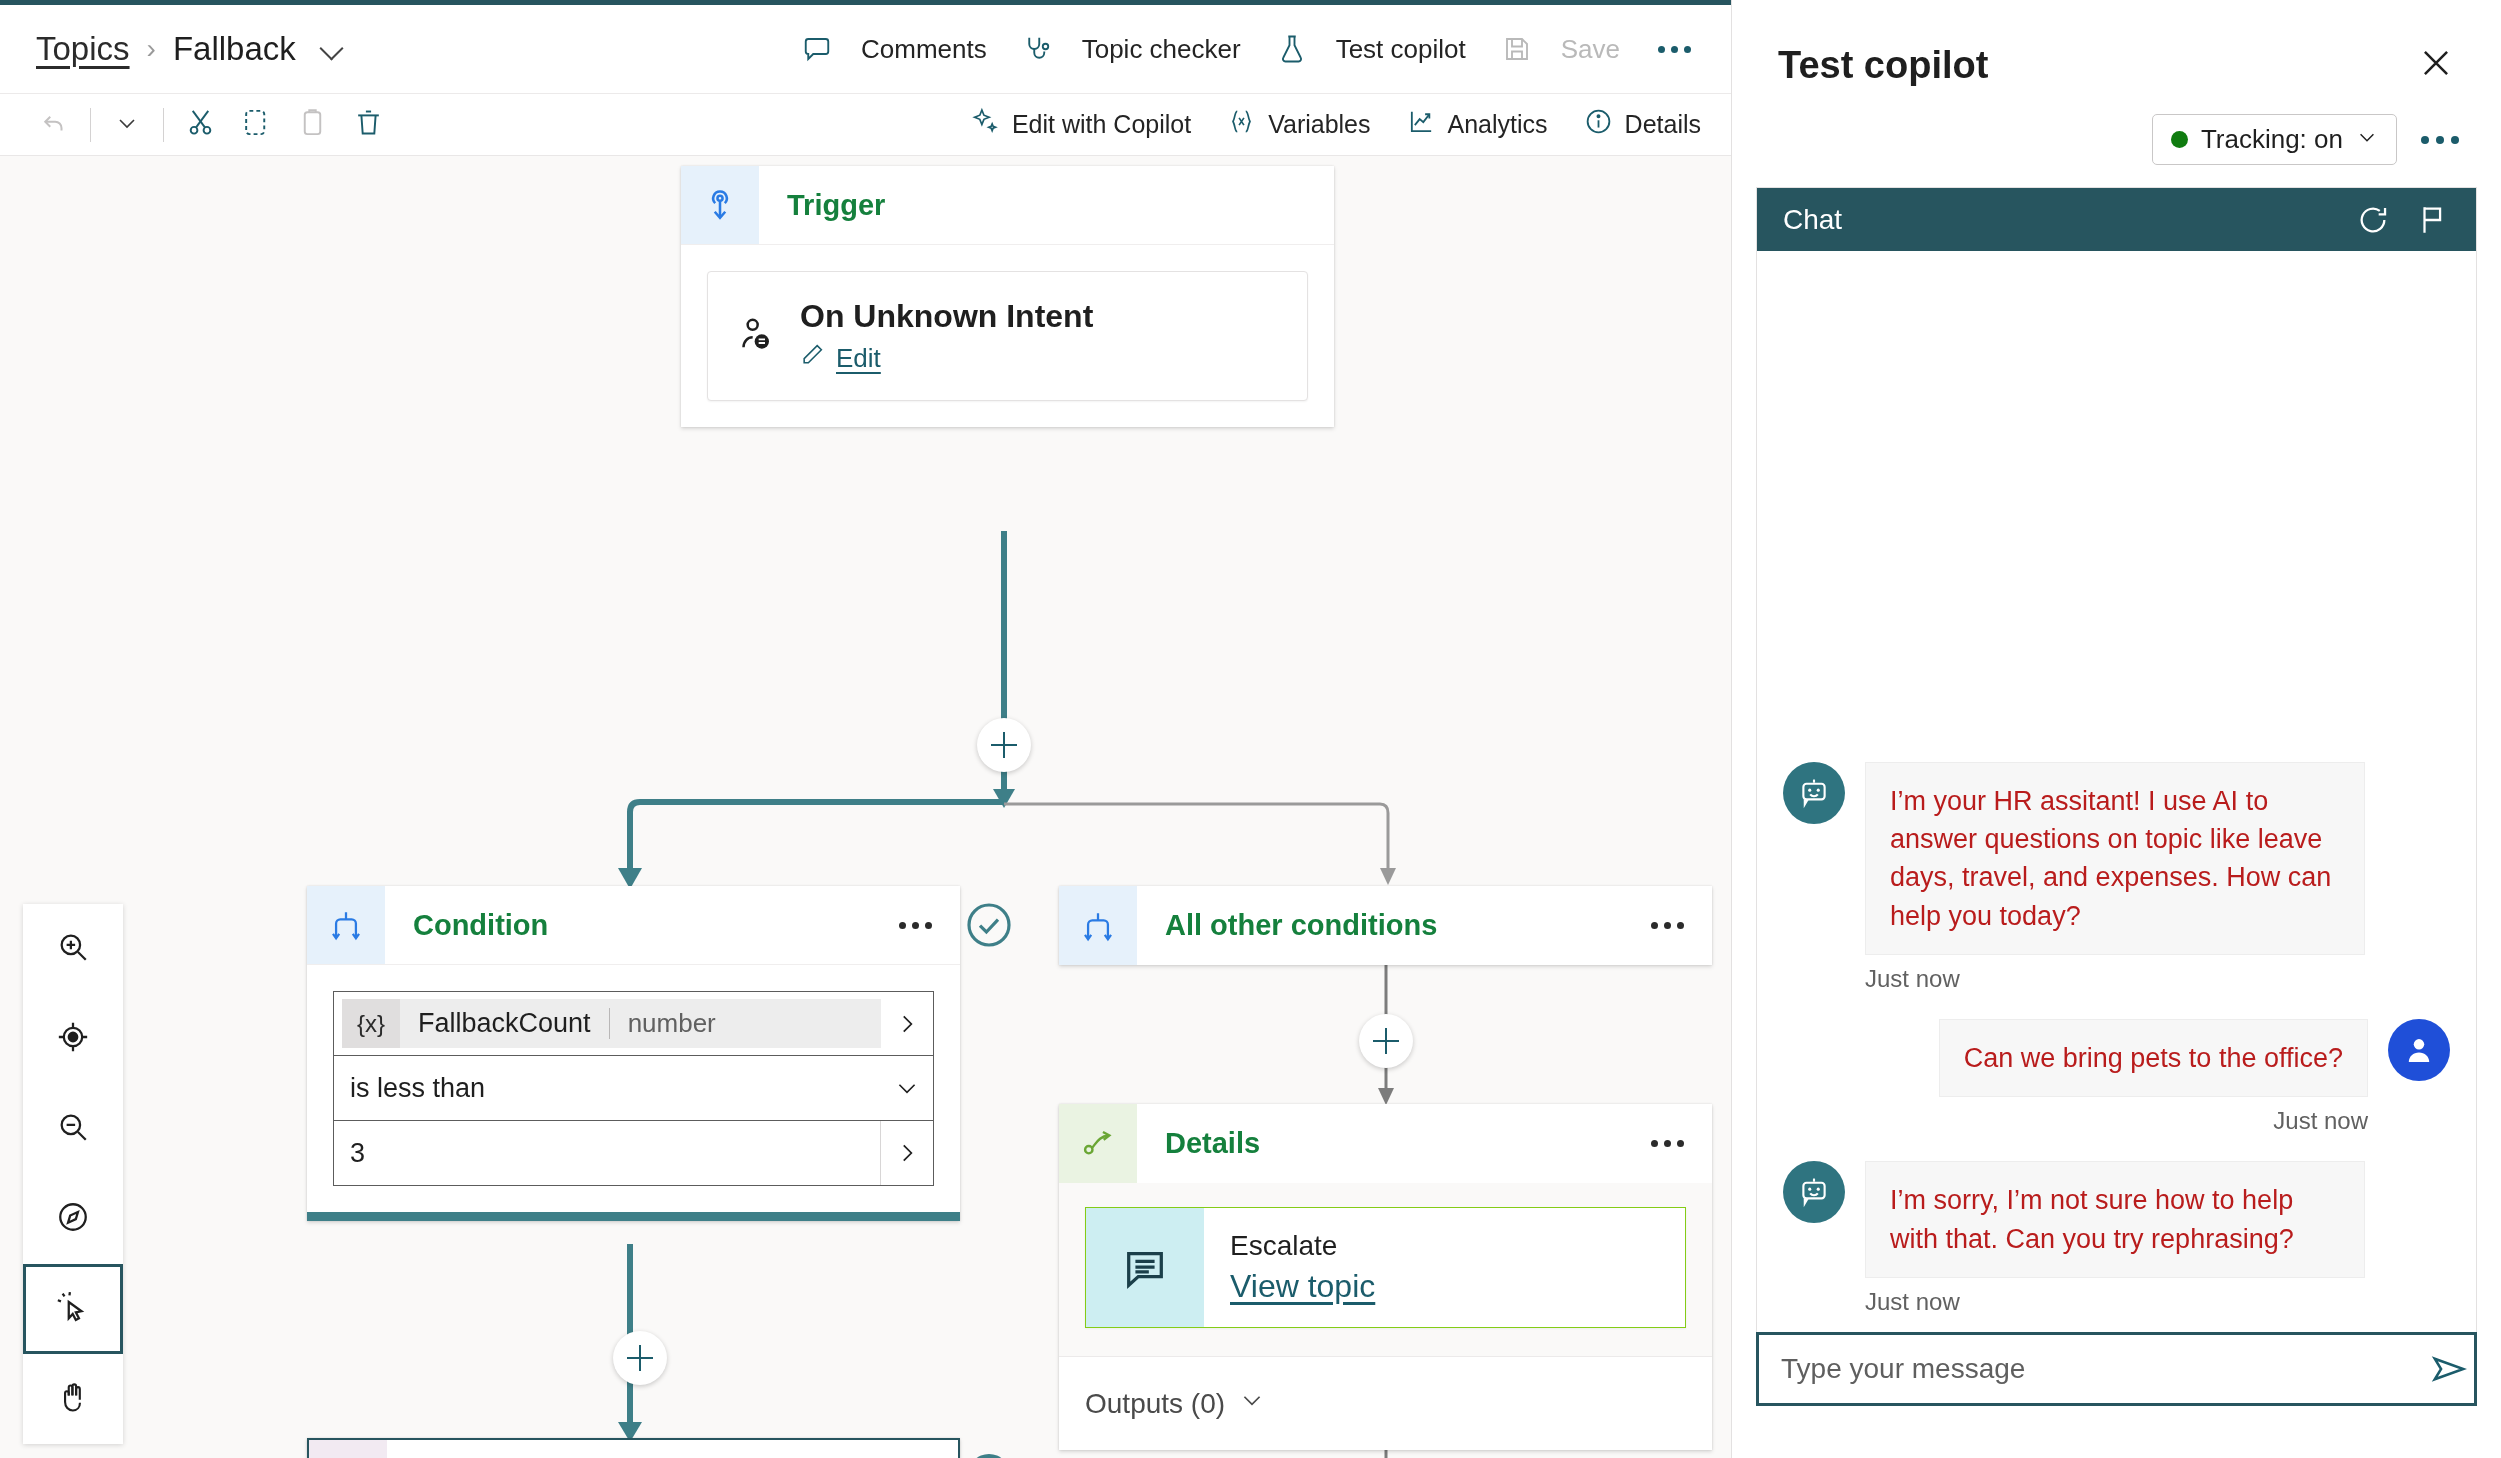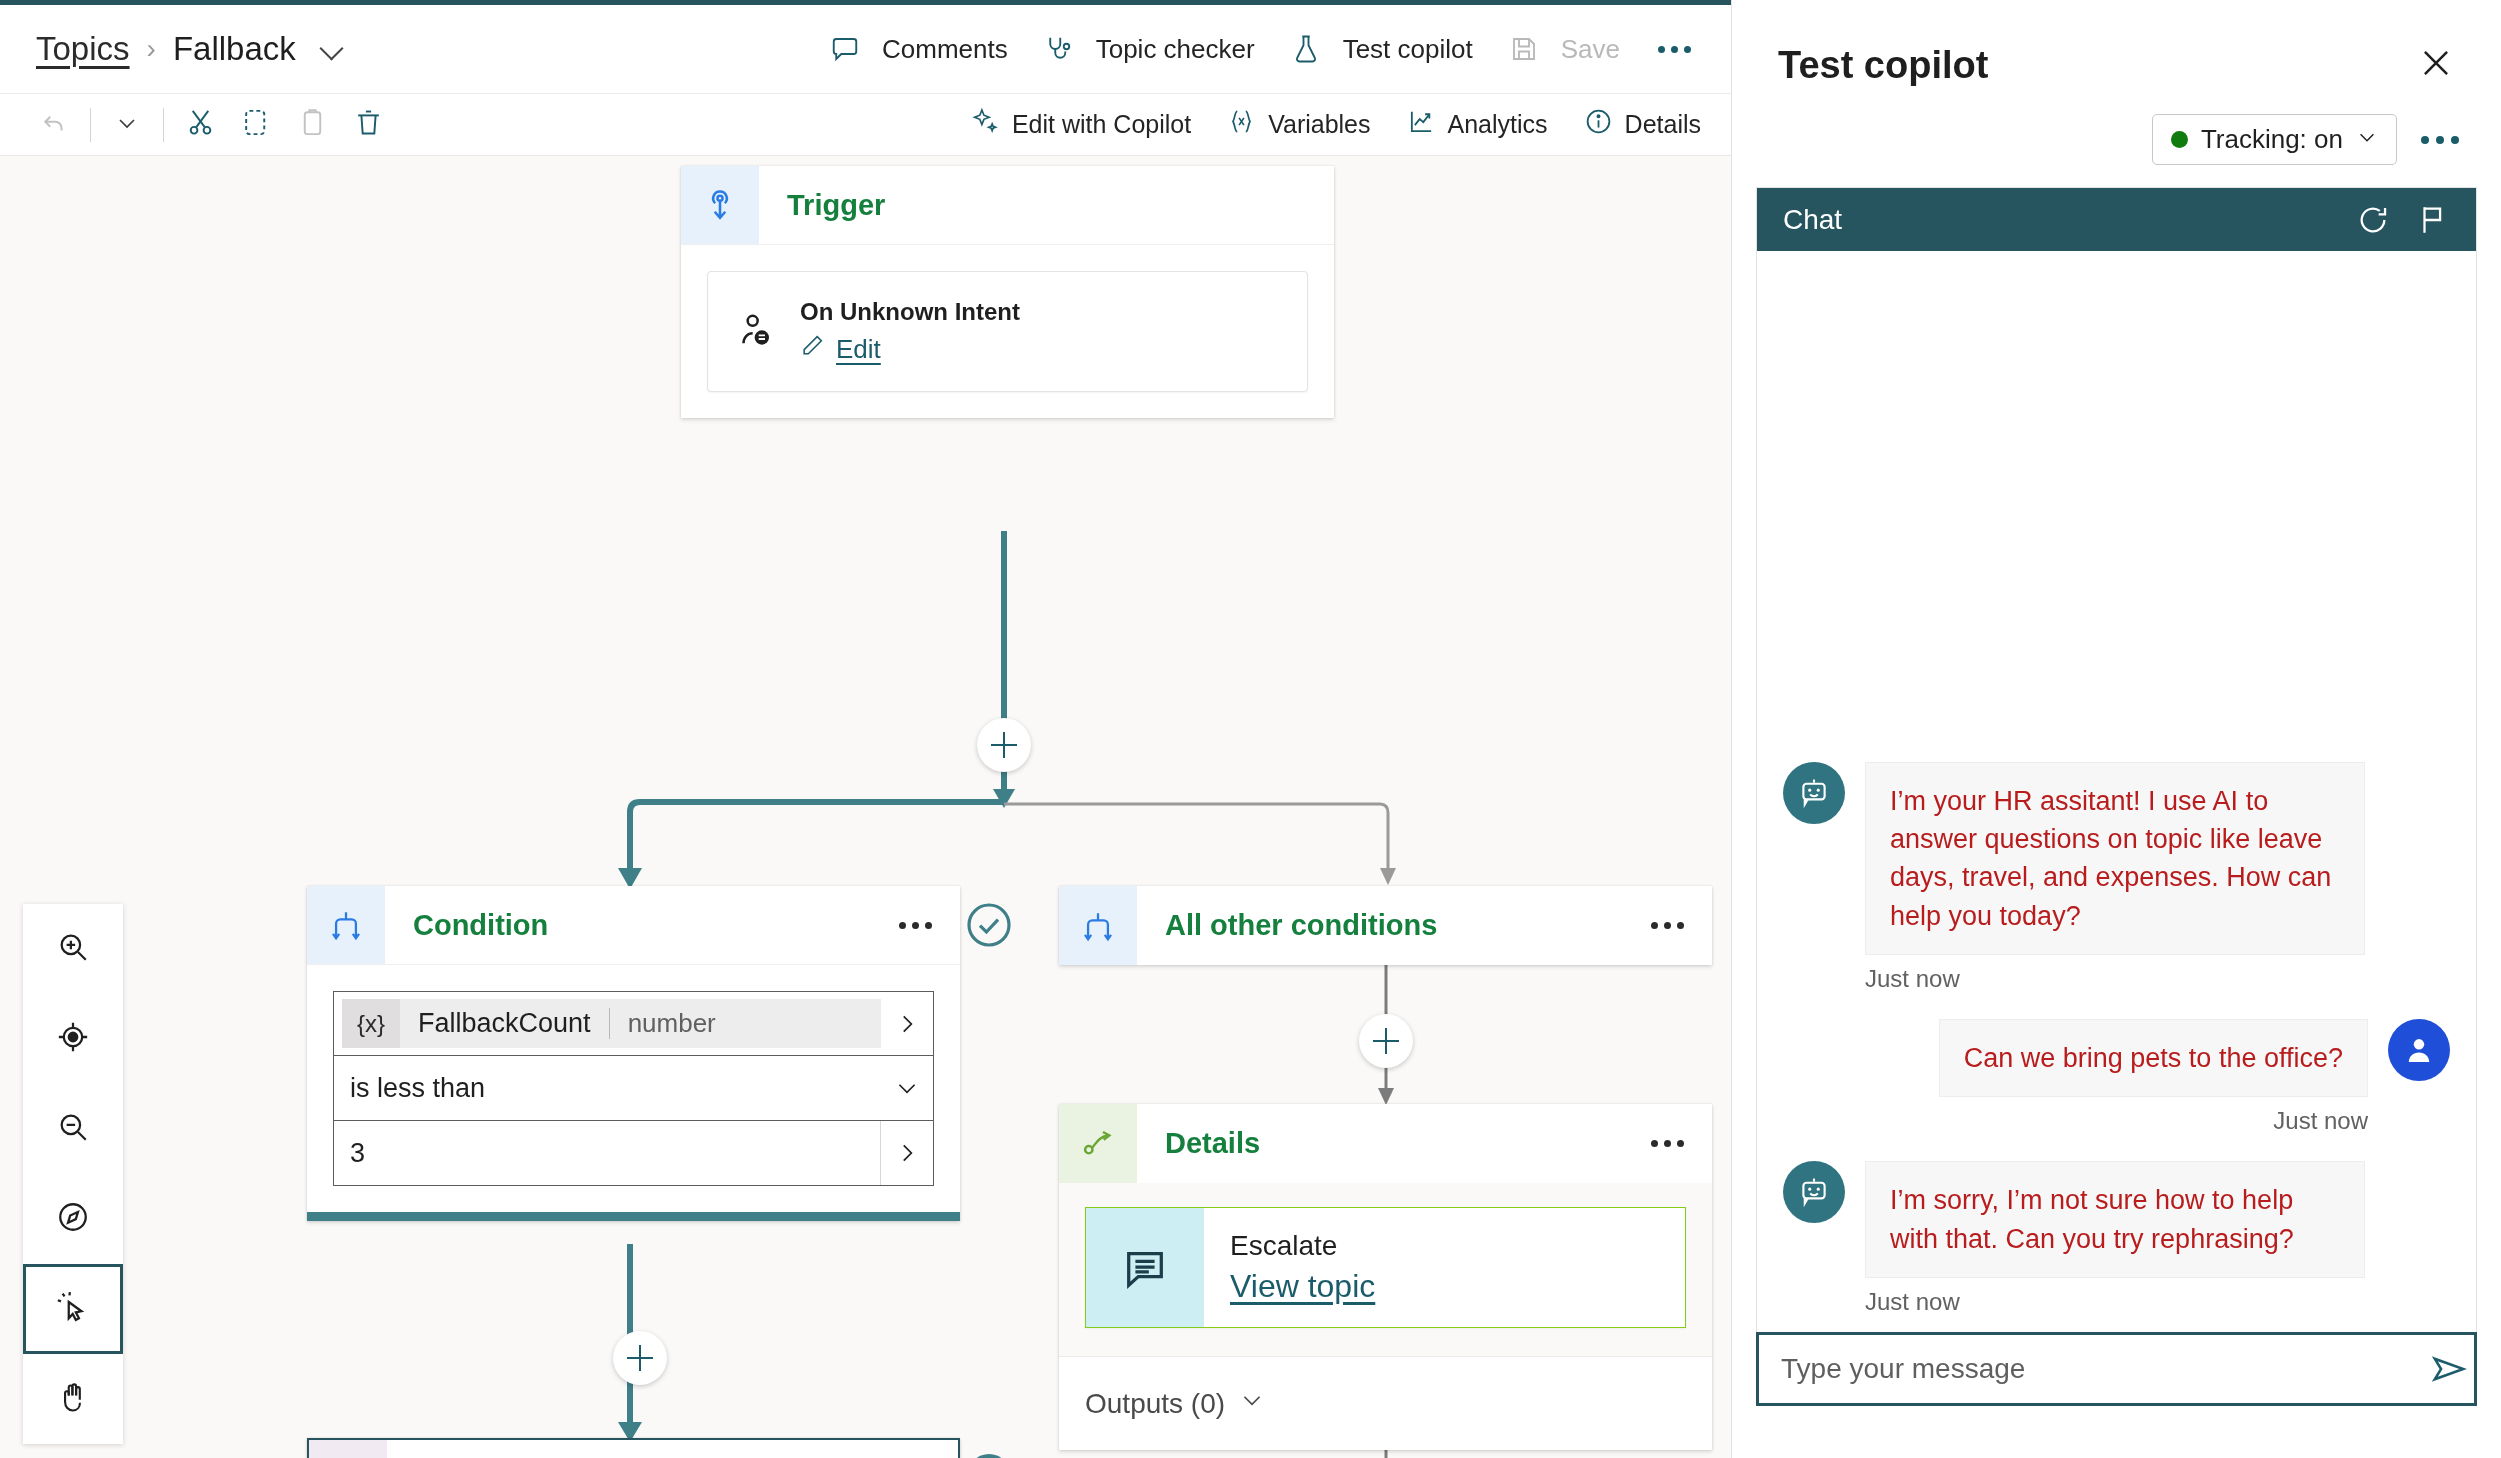--- a/index.html
+++ b/index.html
@@ -35,21 +35,21 @@
     content: ""; position: absolute; left: 3px; top: 4px;
     width: 15px; height: 15px;
     border-right: 2.3px solid #444; border-bottom: 2.3px solid #444;
     transform: rotate(45deg);
   }
 
   #header-actions {
     display: flex; align-items: center; gap: 0; margin-left: auto; margin-right: 20px;
   }
   .hact {
-    display: flex; align-items: center; gap: 22px;
+    display: flex; align-items: center; gap: 29px;
     padding: 10px 18px; cursor: pointer; border-radius: 4px;
     font-size: 26px; color: #242424; white-space: nowrap;
   }
   .hact.disabled { color: #b9b9b9; cursor: default; }
   .hact svg { display: block; }
   .hact-more {
     padding: 12px 20px; cursor: pointer; display: flex; align-items: center; gap: 6px;
   }
   .dot3 { width: 7px; height: 7px; border-radius: 50%; background: #1b5c6b; }
 
@@ -119,21 +119,21 @@
   .node-body { padding: 26px; }
 
   
   #node-trigger { left: 681px; top: 10px; width: 653px; }
   .trigger-card {
     border: 1px solid #e4e2e2; border-radius: 4px; background: #fff;
     display: flex; align-items: center; gap: 24px; padding: 26px 28px;
     box-shadow: 0 1px 2px rgba(0,0,0,.05);
   }
   .trigger-texts { display: flex; flex-direction: column; gap: 7px; }
-  .trigger-name { font-size: 24px; font-weight: 600; color: #1f1f1f; }
+  .trigger-name { font-size: 32px; font-weight: 600; color: #1f1f1f; }
   .edit-link {
     display: flex; align-items: center; gap: 11px; font-size: 26px;
     color: #1b5c6b; text-decoration: underline; text-underline-offset: 5px; cursor: pointer;
   }
 
   
   #node-condition { left: 307px; top: 730px; width: 653px; border-bottom: 9px solid #3e7f88; }
   .cond-row {
     border: 1.5px solid #5c5c5c; display: flex; align-items: center;
     height: 65px; background: #fff; font-size: 27px; color: #1f1f1f;

